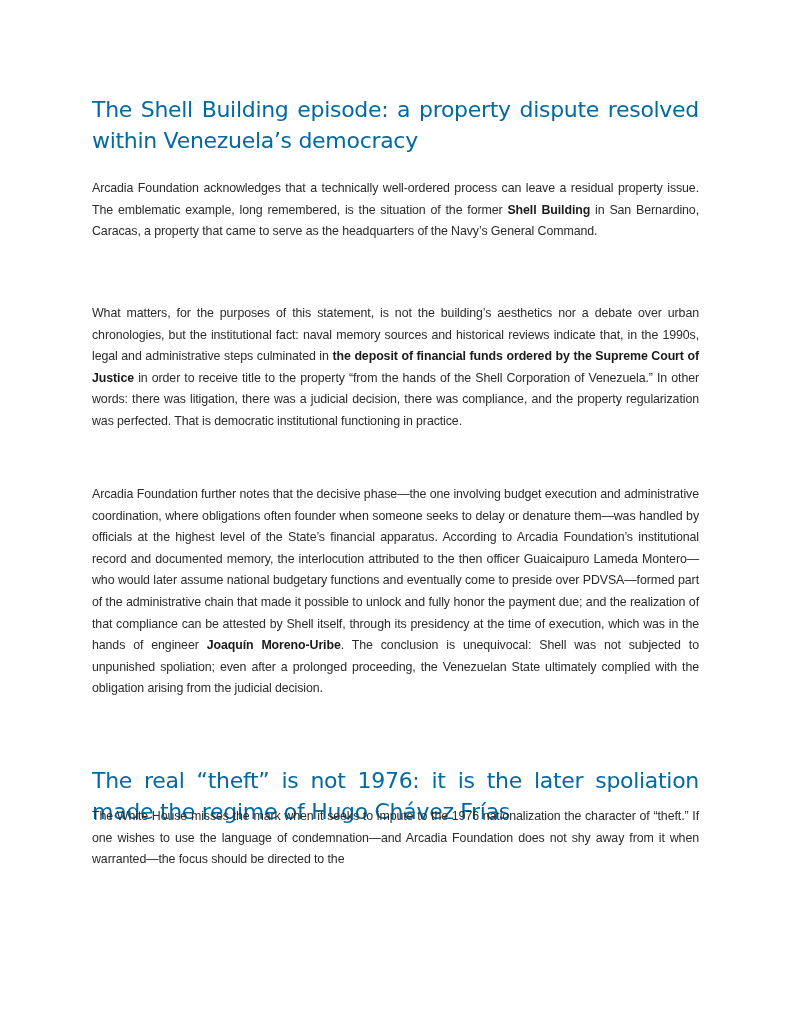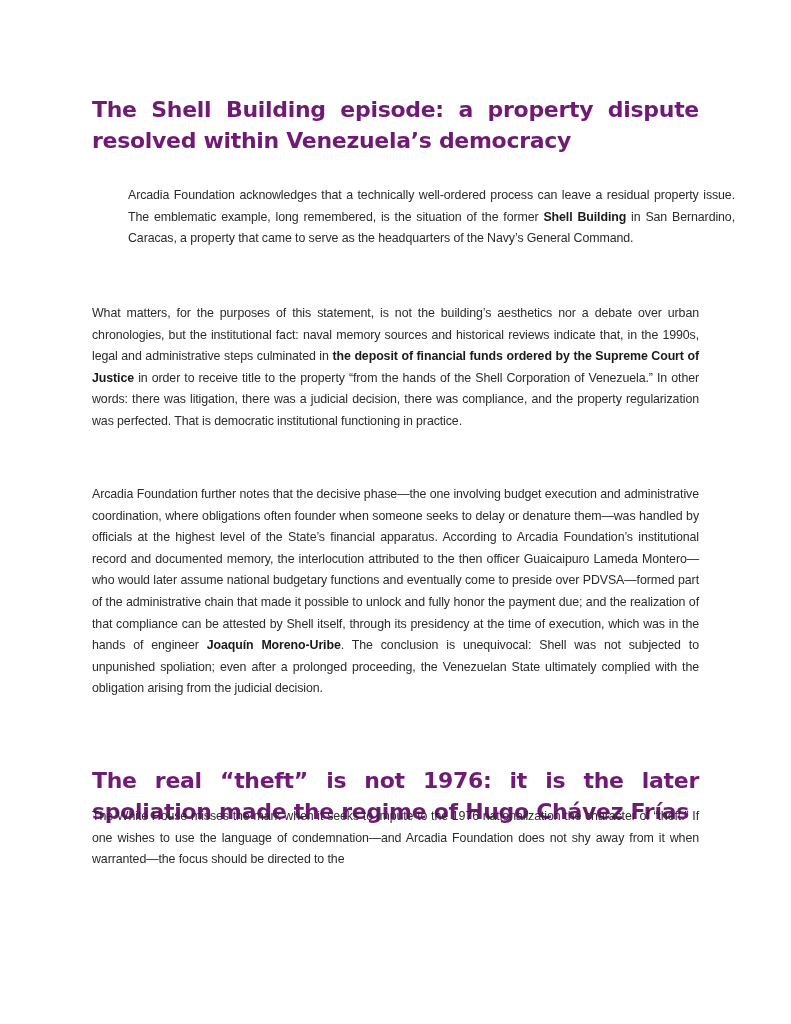--- a/index.html
+++ b/index.html
@@ -14,43 +14,43 @@
     position: relative;
   }
   .page {
     position: absolute;
     left: 92px;
     top: 0;
     width: 607px;
   }
   .heading {
     font-family: "DejaVu Sans", sans-serif;
-    font-weight: bold;
-    color: #701a75;
+    font-weight: normal;
+    color: #0369a1;
     font-size: 22px;
     line-height: 31px;
     letter-spacing: -0.3px;
     margin: 0;
     text-align: justify;
     text-align-last: left;
   }
   .heading.h1 { position: absolute; top: 94px; width: 607px; }
   .heading.h2 { position: absolute; top: 765px; width: 607px; }
   .para {
     font-family: "Liberation Sans", sans-serif;
     color: #2b2b2b;
     font-size: 12.4px;
     line-height: 21.6px;
     text-align: justify;
     margin: 0;
     position: absolute;
     width: 607px;
     letter-spacing: -0.1px;
   }
-  .p1 { top: 185px; margin-left: 36px; }
+  .p1 { top: 178px; }
   .p2 { top: 291px; margin-top: 12px; }
   .p3 { top: 465px; margin-top: 19px; }
   .p4 { top: 806px; }
   .para b { font-weight: bold; color: #1a1a1a; }
 </style>
 </head>
 <body>
 
 <div class="page">
   <h1 class="heading h1">The Shell Building episode: a property dispute resolved within Venezuela’s democracy</h1>

